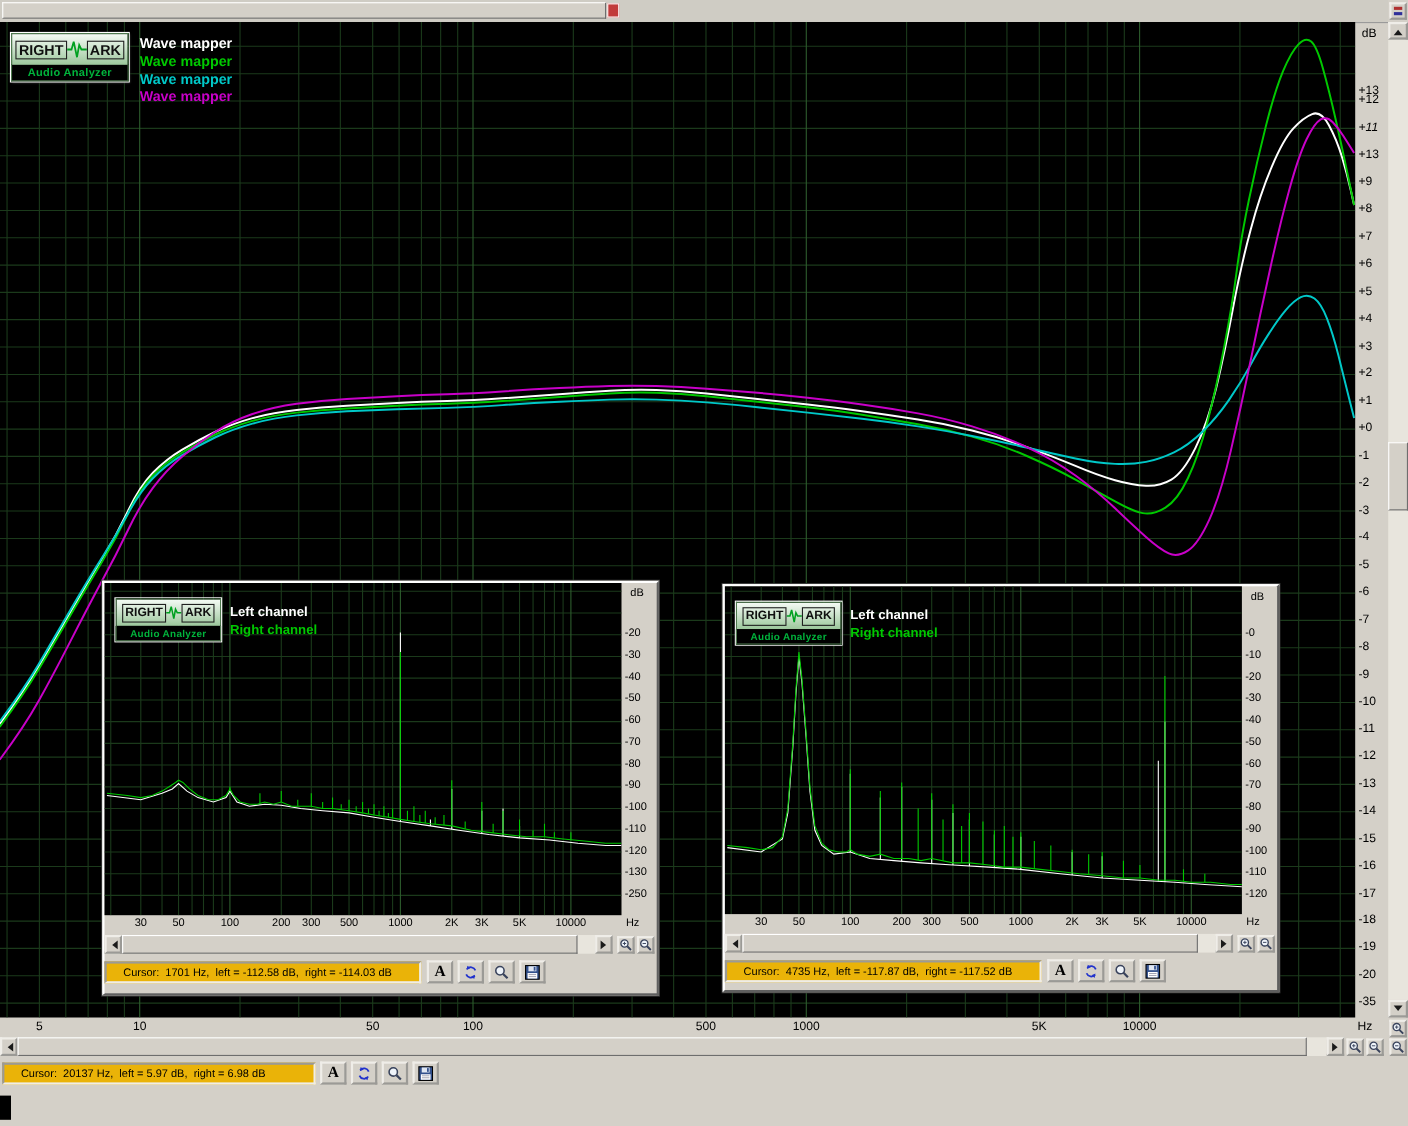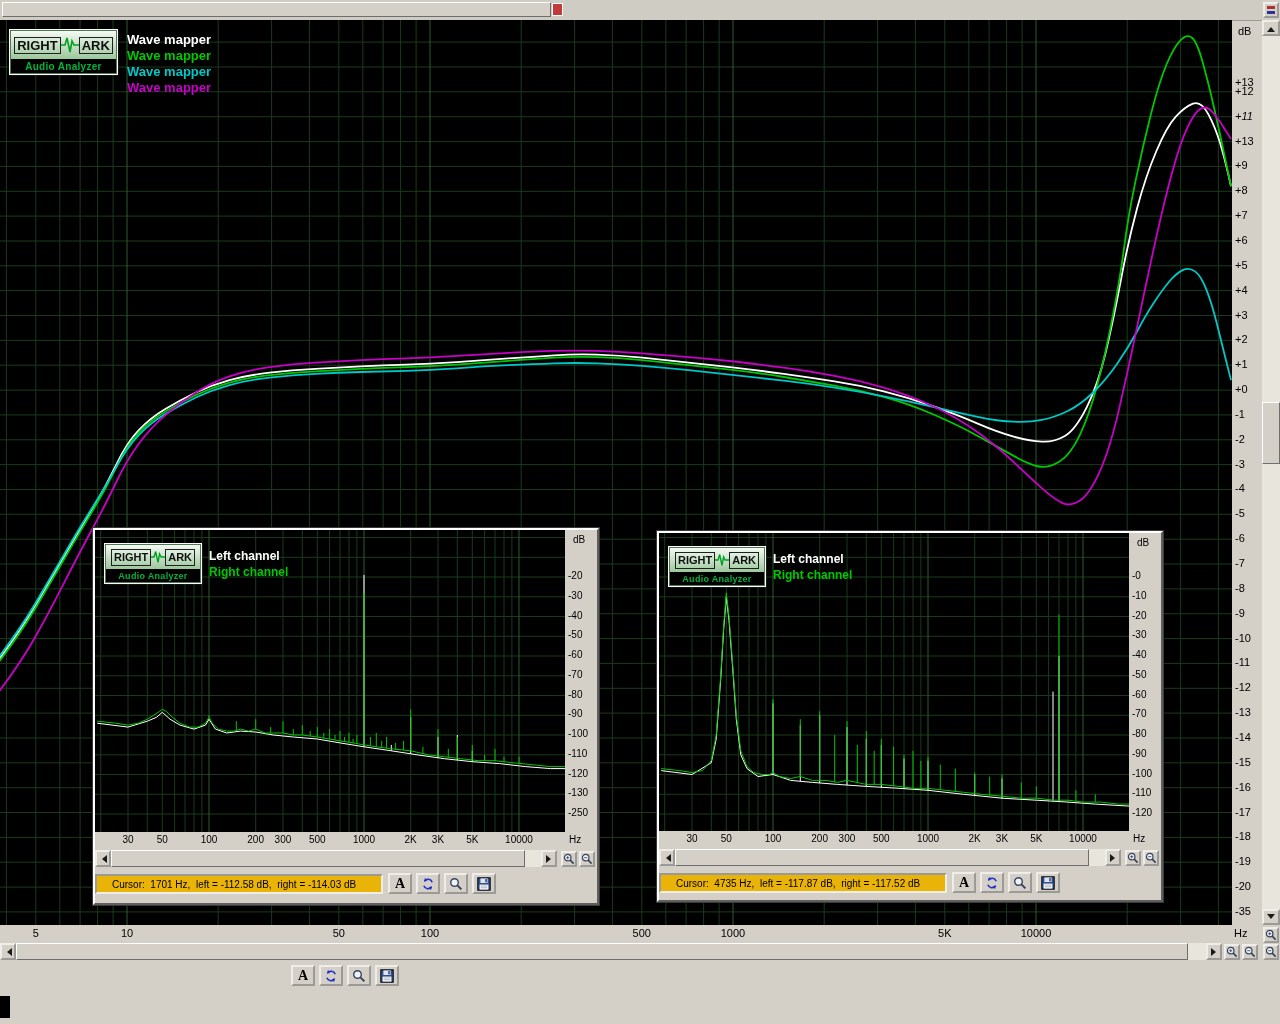--- a/index.html
+++ b/index.html
@@ -184,20 +184,21 @@
       </svg>
   </div>
   <div class="b3 btn16" style="left:1263px;top:944px;">
     <svg width="14" height="14" viewBox="0 0 14 14">
         <circle cx="5.5" cy="5.5" r="3.8" fill="#eef3f9" stroke="#39435c" stroke-width="1.4"></circle>
         <line x1="3.7" y1="5.5" x2="7.3" y2="5.5" stroke="#39435c" stroke-width="1"></line>
         <line x1="8.4" y1="8.4" x2="12.4" y2="12.4" stroke="#39435c" stroke-width="2"></line>
       </svg>
   </div>
 
+  <div class="field" style="left:2px;top:966px;width:285px;height:20px;">Cursor:  20137 Hz,  left = 5.97 dB,  right = 6.98 dB</div>
   <div class="b3 btn22" style="left:291px;top:965px;">
       <span class="fontA">A</span>
     </div>
   <div class="b3 btn22" style="left:319px;top:965px;">
     <svg width="14" height="14" viewBox="0 0 14 14">
         <path d="M11.2 5.2 A4.6 4.6 0 0 0 3.4 3.9" fill="none" stroke="#2233cc" stroke-width="1.6"></path>
         <polygon points="3.9,1.0 3.1,4.9 6.7,3.3" fill="#2233cc"></polygon>
         <path d="M2.8 8.8 A4.6 4.6 0 0 0 10.6 10.1" fill="none" stroke="#2233cc" stroke-width="1.6"></path>
         <polygon points="10.1,13.0 10.9,9.1 7.3,10.7" fill="#2233cc"></polygon>
       </svg>

